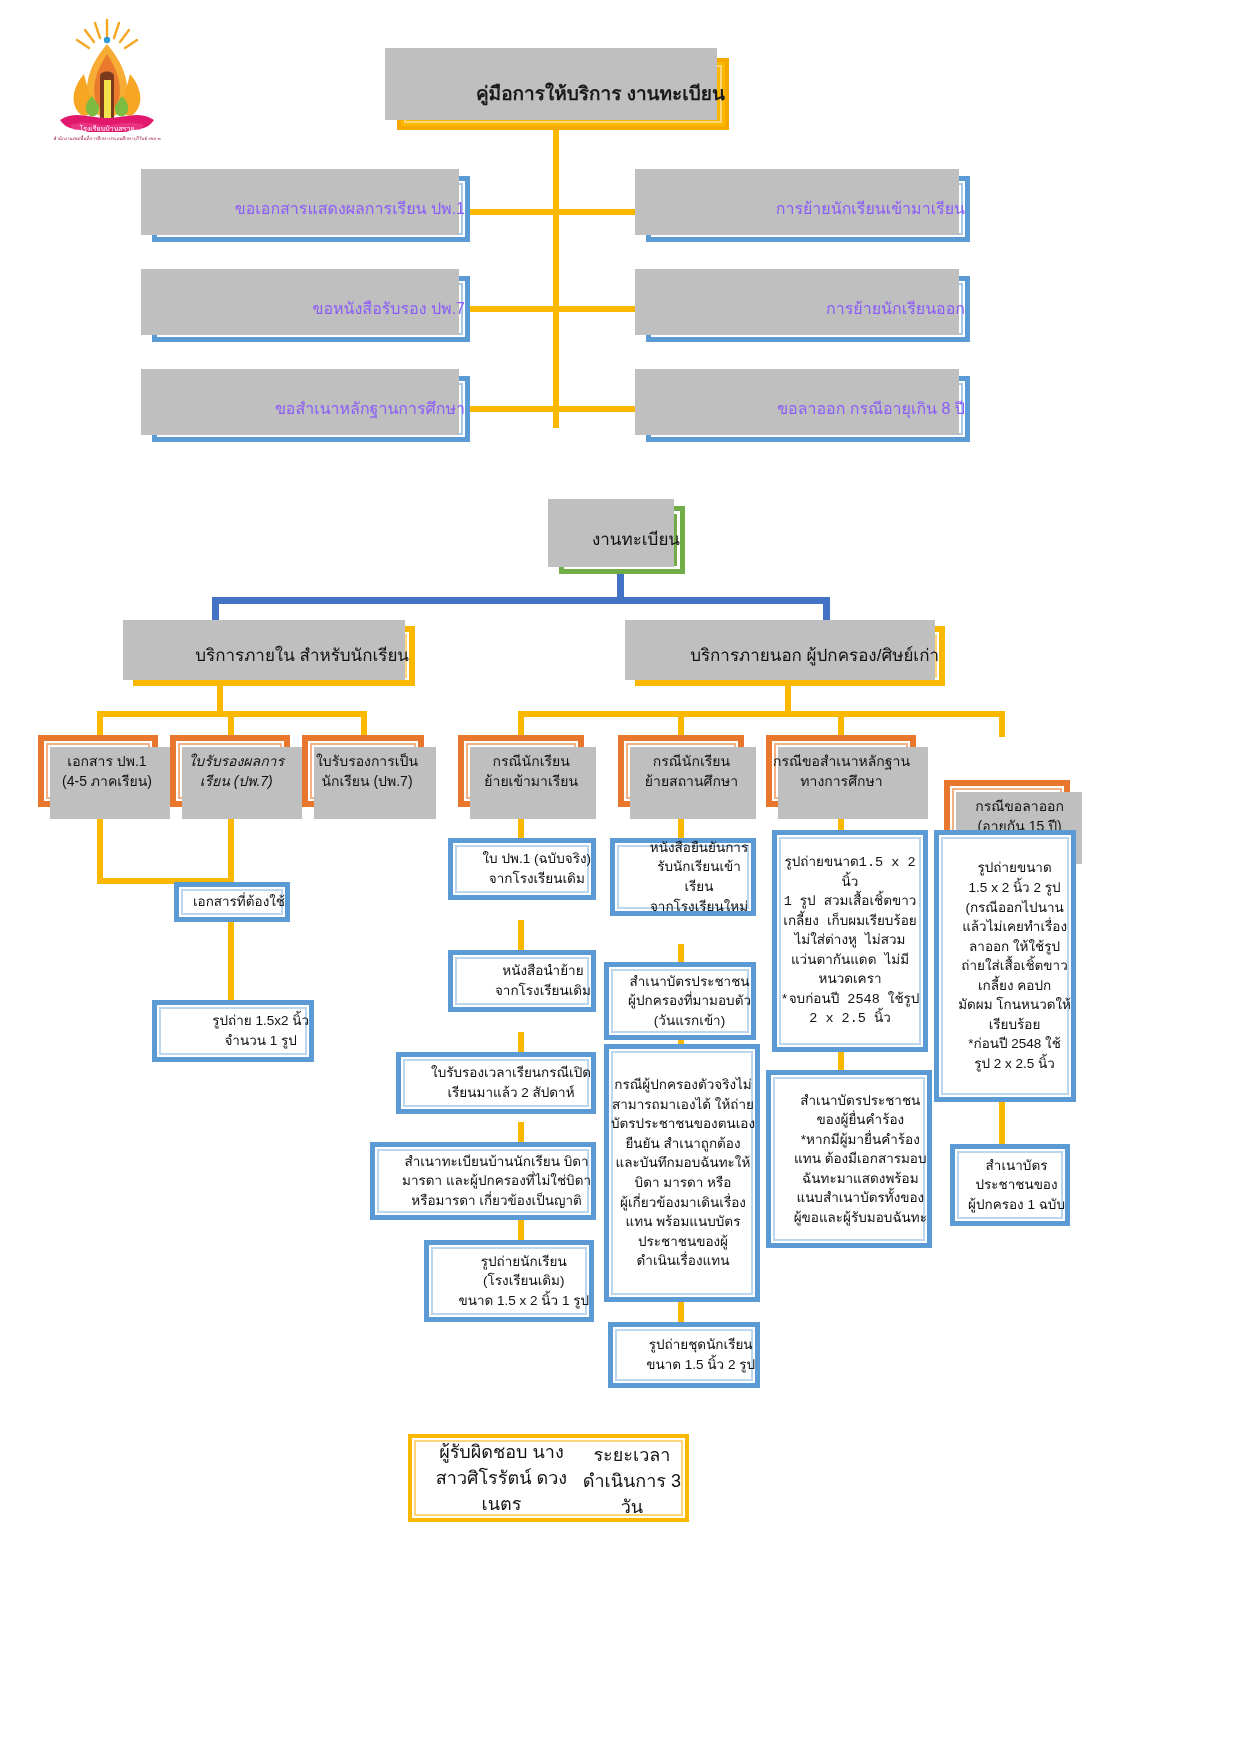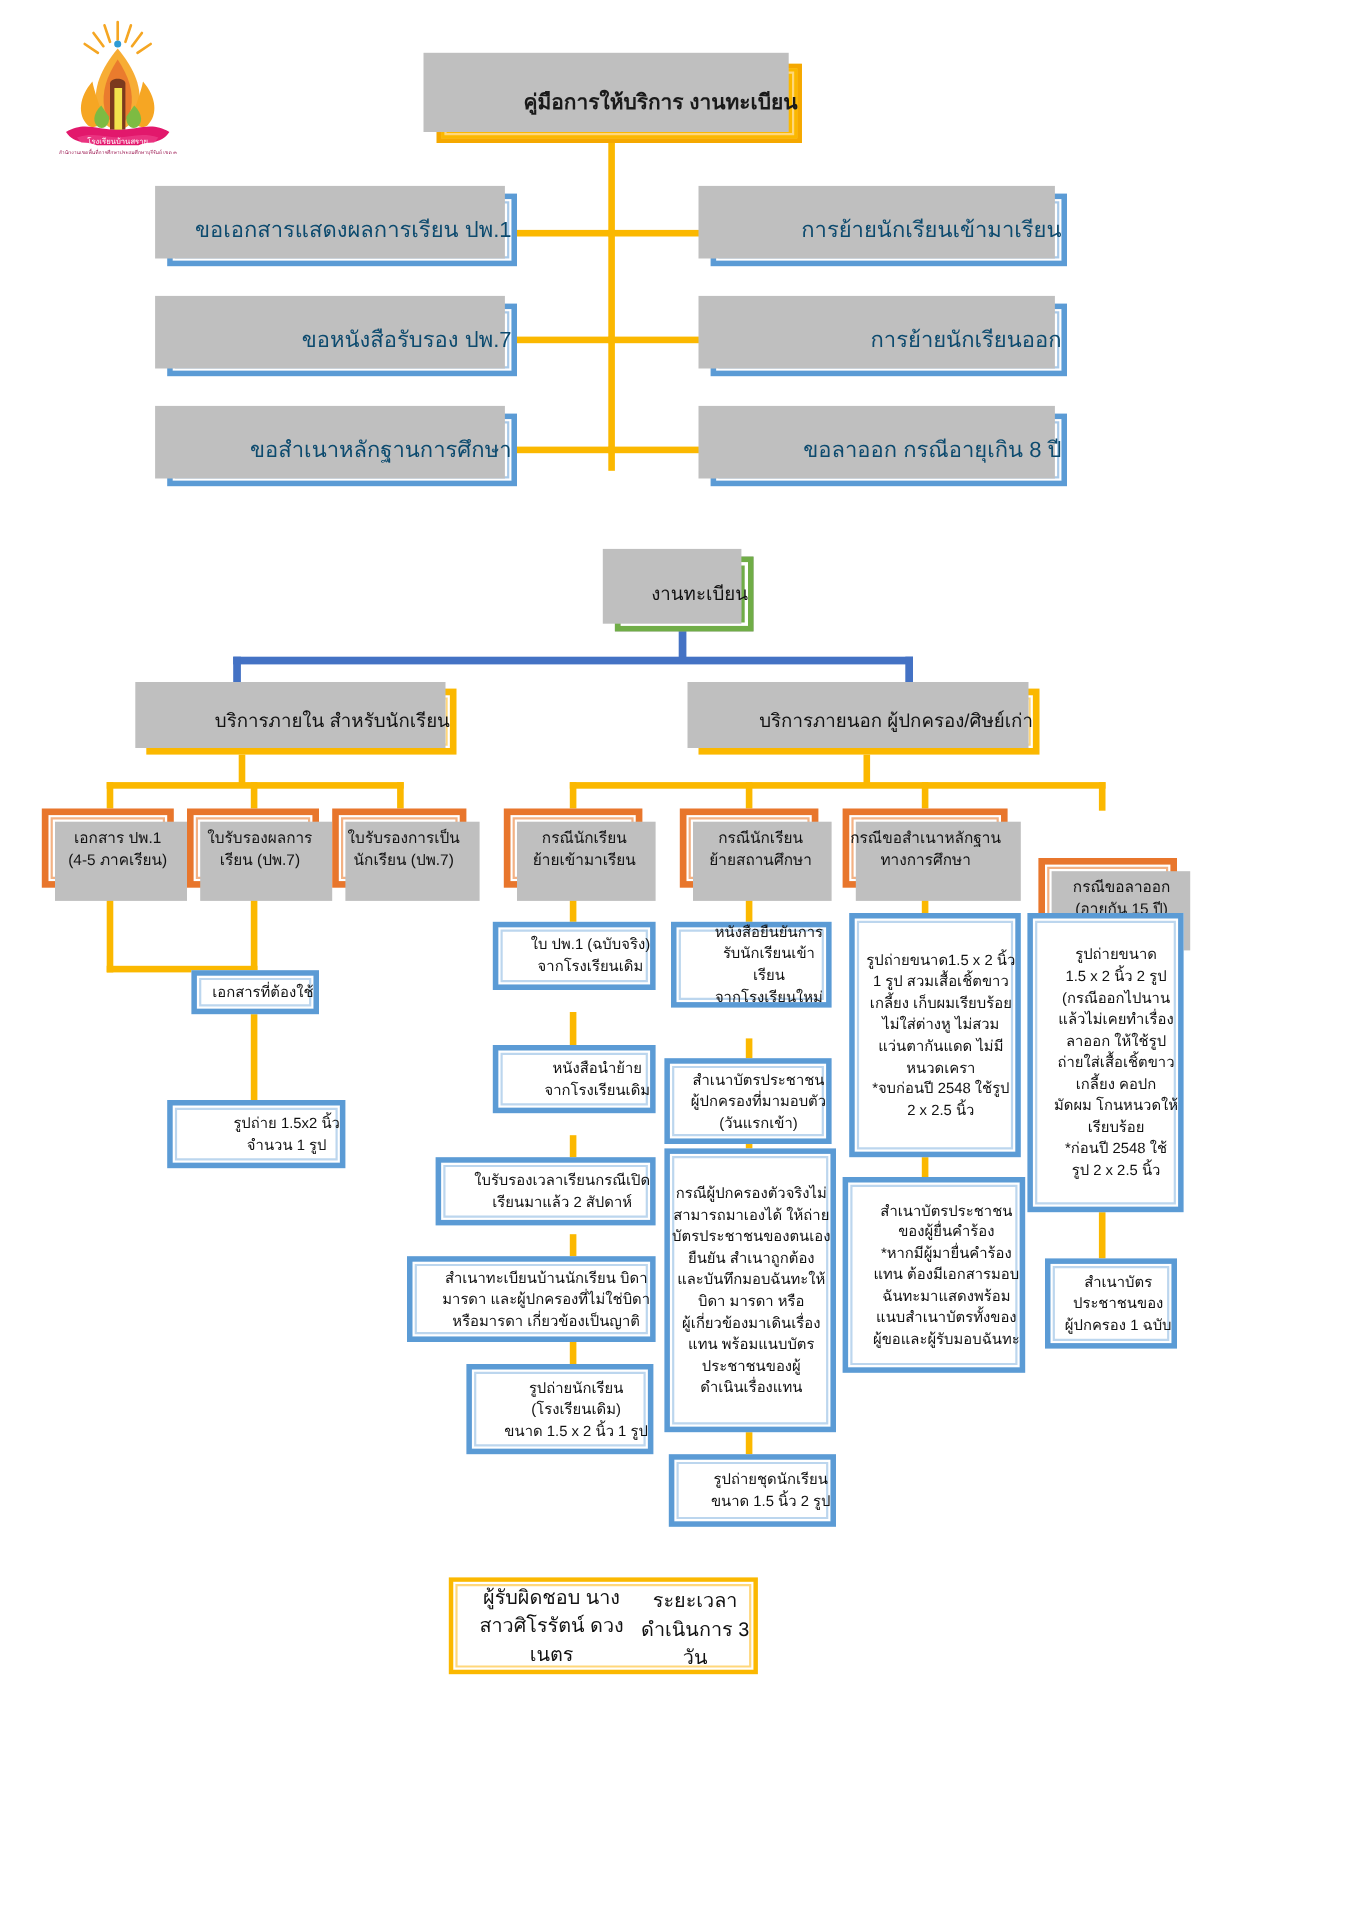--- a/index.html
+++ b/index.html
@@ -20,21 +20,21 @@
     border:4px solid #F5A800;background:#FBB800;z-index:2;
     box-shadow:inset 0 0 0 3px #FBB800, inset 0 0 0 5px #ffd77a;
   }
   .gold-title .txt{font-weight:bold;font-size:19px;color:#1a1a1a;}
 
   
   .blue{
     border:5px solid #5B9BD5;background:#ffffff;z-index:2;
     box-shadow:inset 0 0 0 2px #ffffff, inset 0 0 0 4px #a8c9e8;
   }
-  .blue .txt{font-size:20px;color:#0c4a6e;}
+  .blue .txt{font-size:16px;color:#8b5cf6;}
 
   
   .green{
     border:5px solid #70AD47;background:#a3a3a3;z-index:2;
     box-shadow:inset 0 0 0 3px #ffffff, inset 0 0 0 6px #70AD47;
   }
   .green .txt{font-size:17px;color:#111;}
 
   
   .yellow{
@@ -206,21 +206,21 @@
 <div class="node yellow" style="left:635px;top:626px;width:310px;height:60px;">
   <div class="shadow" style="left:-16px;top:-12px;width:310px;height:60px;"></div>
   <span class="txt">บริการภายนอก ผู้ปกครอง/ศิษย์เก่า</span>
 </div>
 
 <div class="node orange" style="left:38px;top:735px;width:120px;height:72px;">
   <div class="shadow" style="left:6px;top:6px;width:120px;height:72px;"></div>
   <span class="txt">เอกสาร ปพ.1
 (4-5 ภาคเรียน)</span>
 </div>
-<div class="node orange" style="left:170px;top:735px;width:120px;height:72px;">
+<div class="node orange" style="left:170px;top:735px;width:120px;height:72px;font-style:italic;">
   <div class="shadow" style="left:6px;top:6px;width:120px;height:72px;"></div>
   <span class="txt">ใบรับรองผลการ
 เรียน (ปพ.7)</span>
 </div>
 <div class="node orange" style="left:302px;top:735px;width:122px;height:72px;">
   <div class="shadow" style="left:6px;top:6px;width:122px;height:72px;"></div>
   <span class="txt">ใบรับรองการเป็น
 นักเรียน (ปพ.7)</span>
 </div>
 
@@ -296,21 +296,21 @@
 ผู้เกี่ยวข้องมาเดินเรื่อง
 แทน พร้อมแนบบัตร
 ประชาชนของผู้
 ดำเนินเรื่องแทน</span>
 </div>
 <div class="node bluesm" style="left:608px;top:1322px;width:152px;height:66px;">
   <span class="txt">รูปถ่ายชุดนักเรียน
 ขนาด 1.5 นิ้ว  2  รูป</span>
 </div>
 
-<div class="node bluesm" style="left:772px;top:830px;width:156px;height:222px;">
+<div class="node bluesm" style="left:772px;top:830px;width:156px;height:222px;font-family:Liberation Mono, monospace;">
   <span class="txt">รูปถ่ายขนาด1.5 x 2 นิ้ว
 1 รูป สวมเสื้อเชิ้ตขาว
 เกลี้ยง เก็บผมเรียบร้อย
 ไม่ใส่ต่างหู ไม่สวม
 แว่นตากันแดด ไม่มี
 หนวดเครา
 *จบก่อนปี 2548 ใช้รูป
 2 x 2.5 นิ้ว</span>
 </div>
 <div class="node bluesm" style="left:766px;top:1070px;width:166px;height:178px;">

